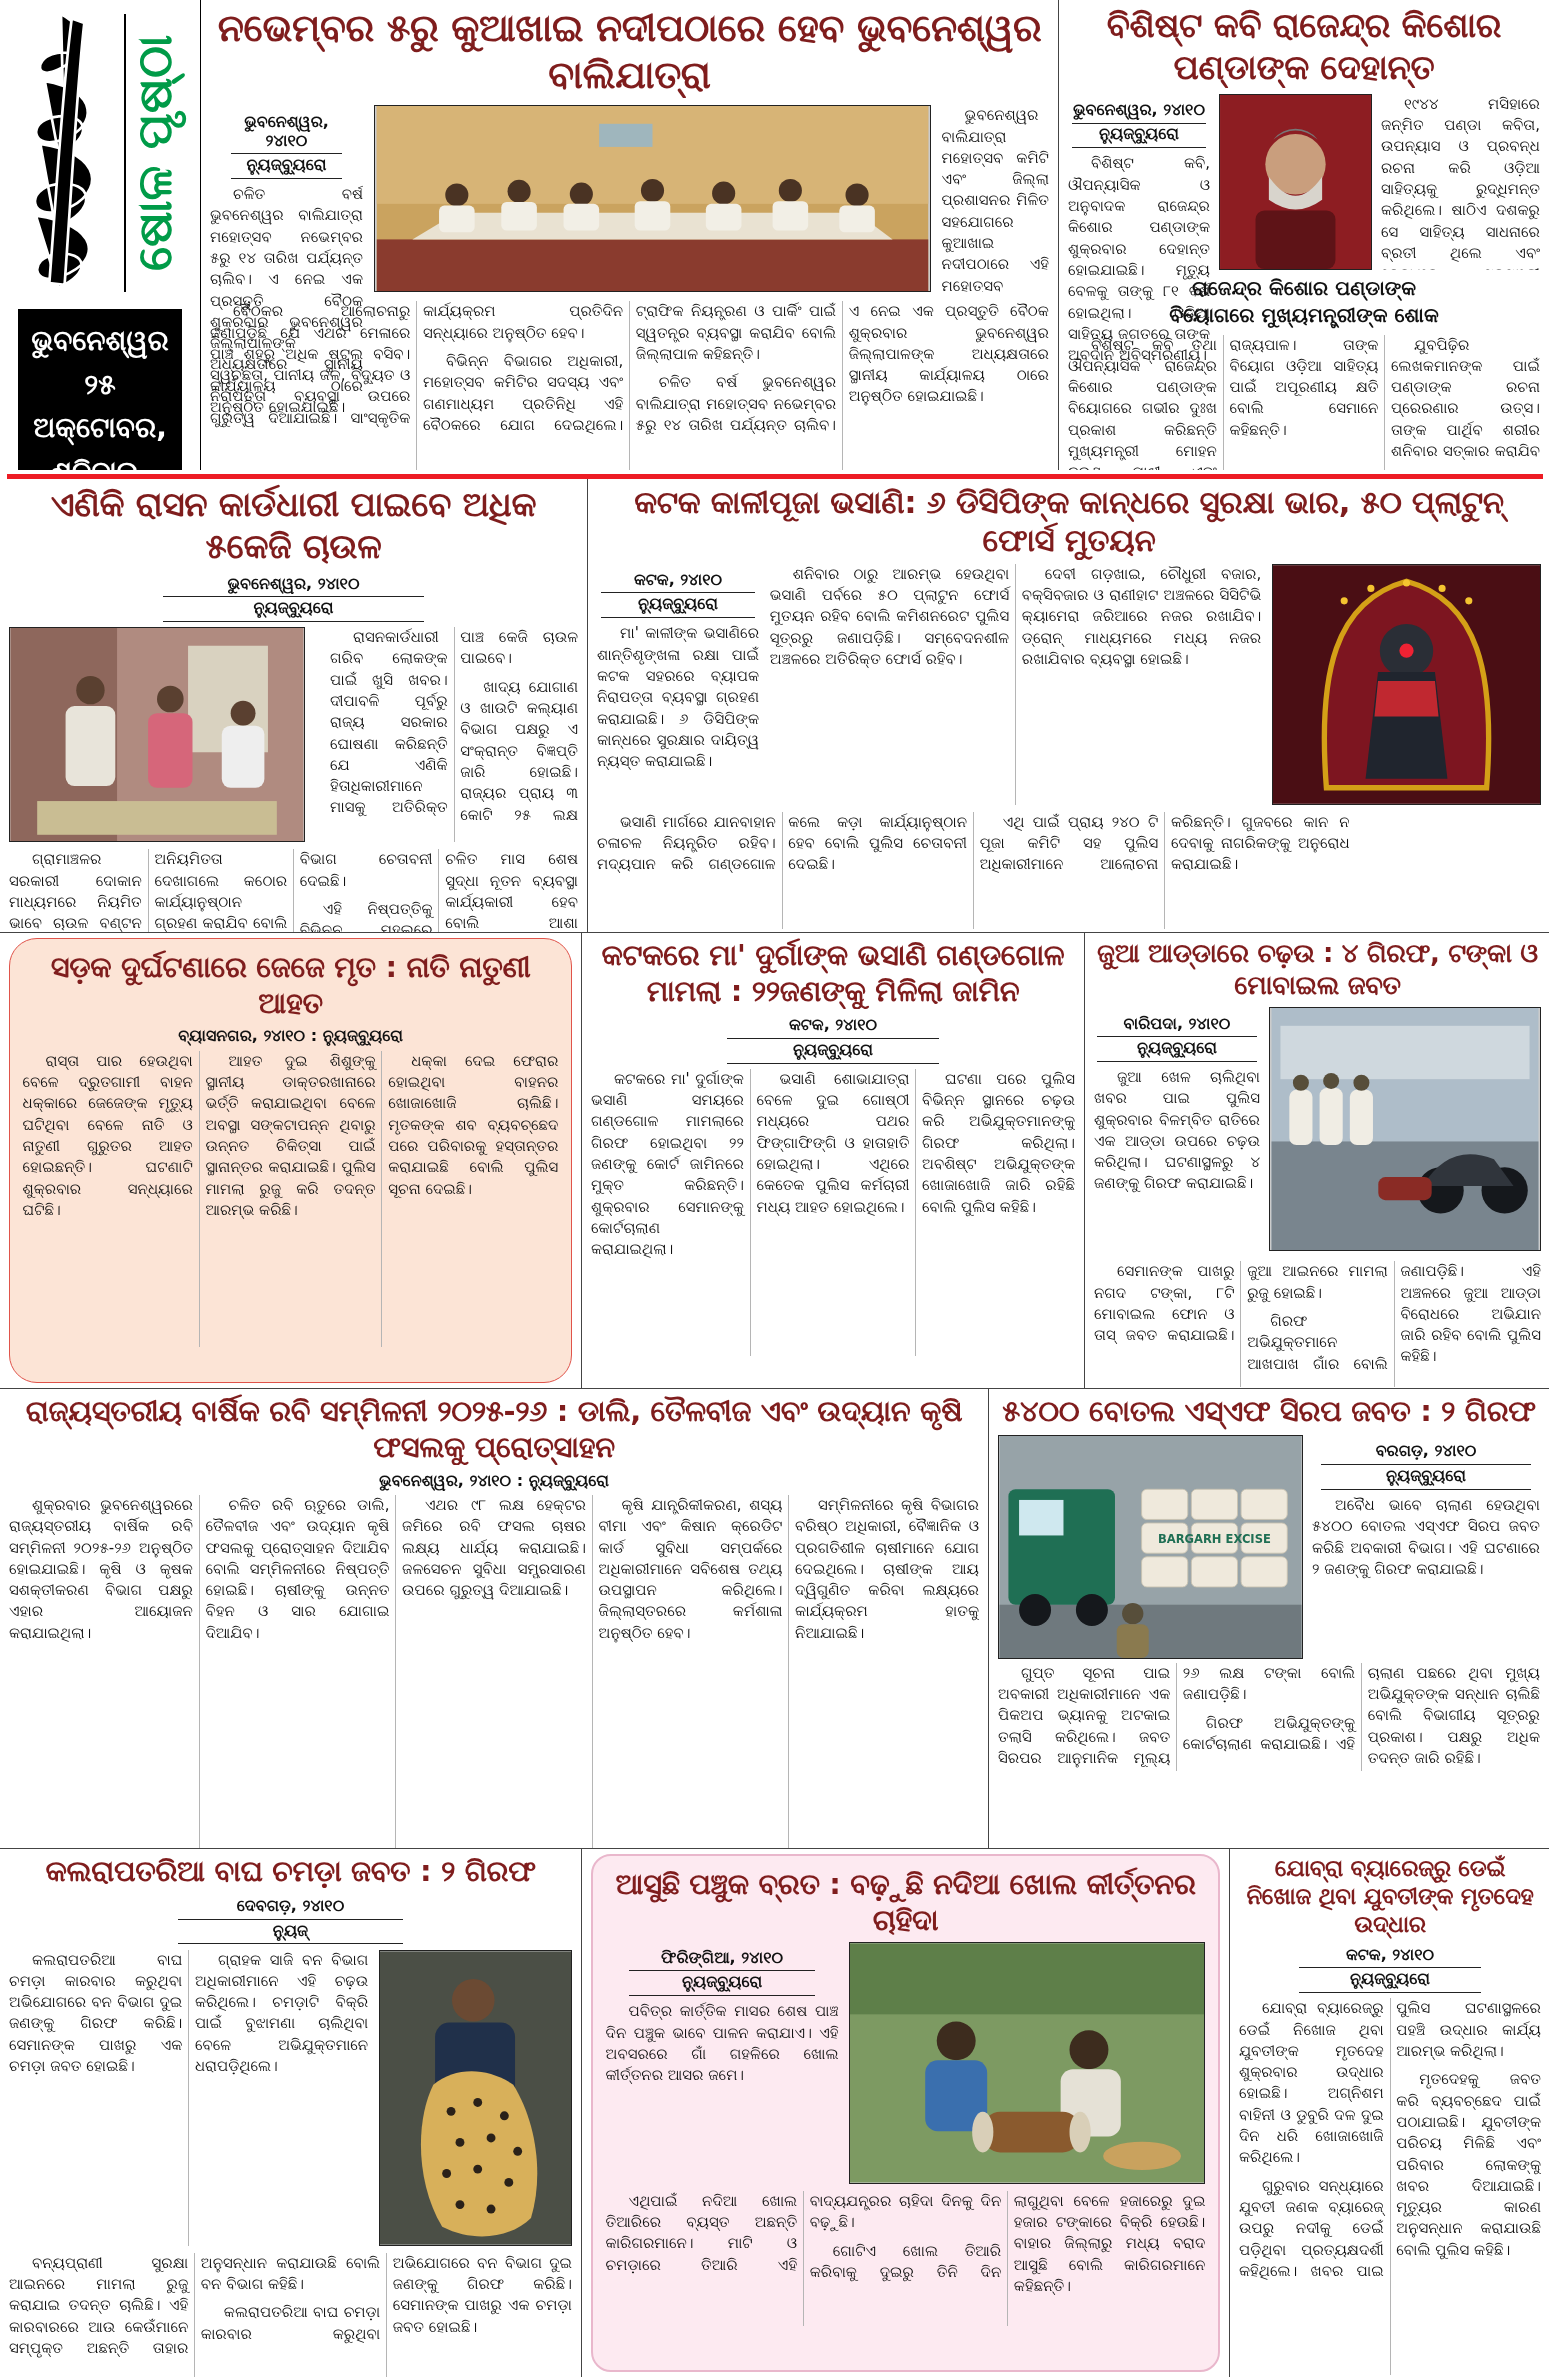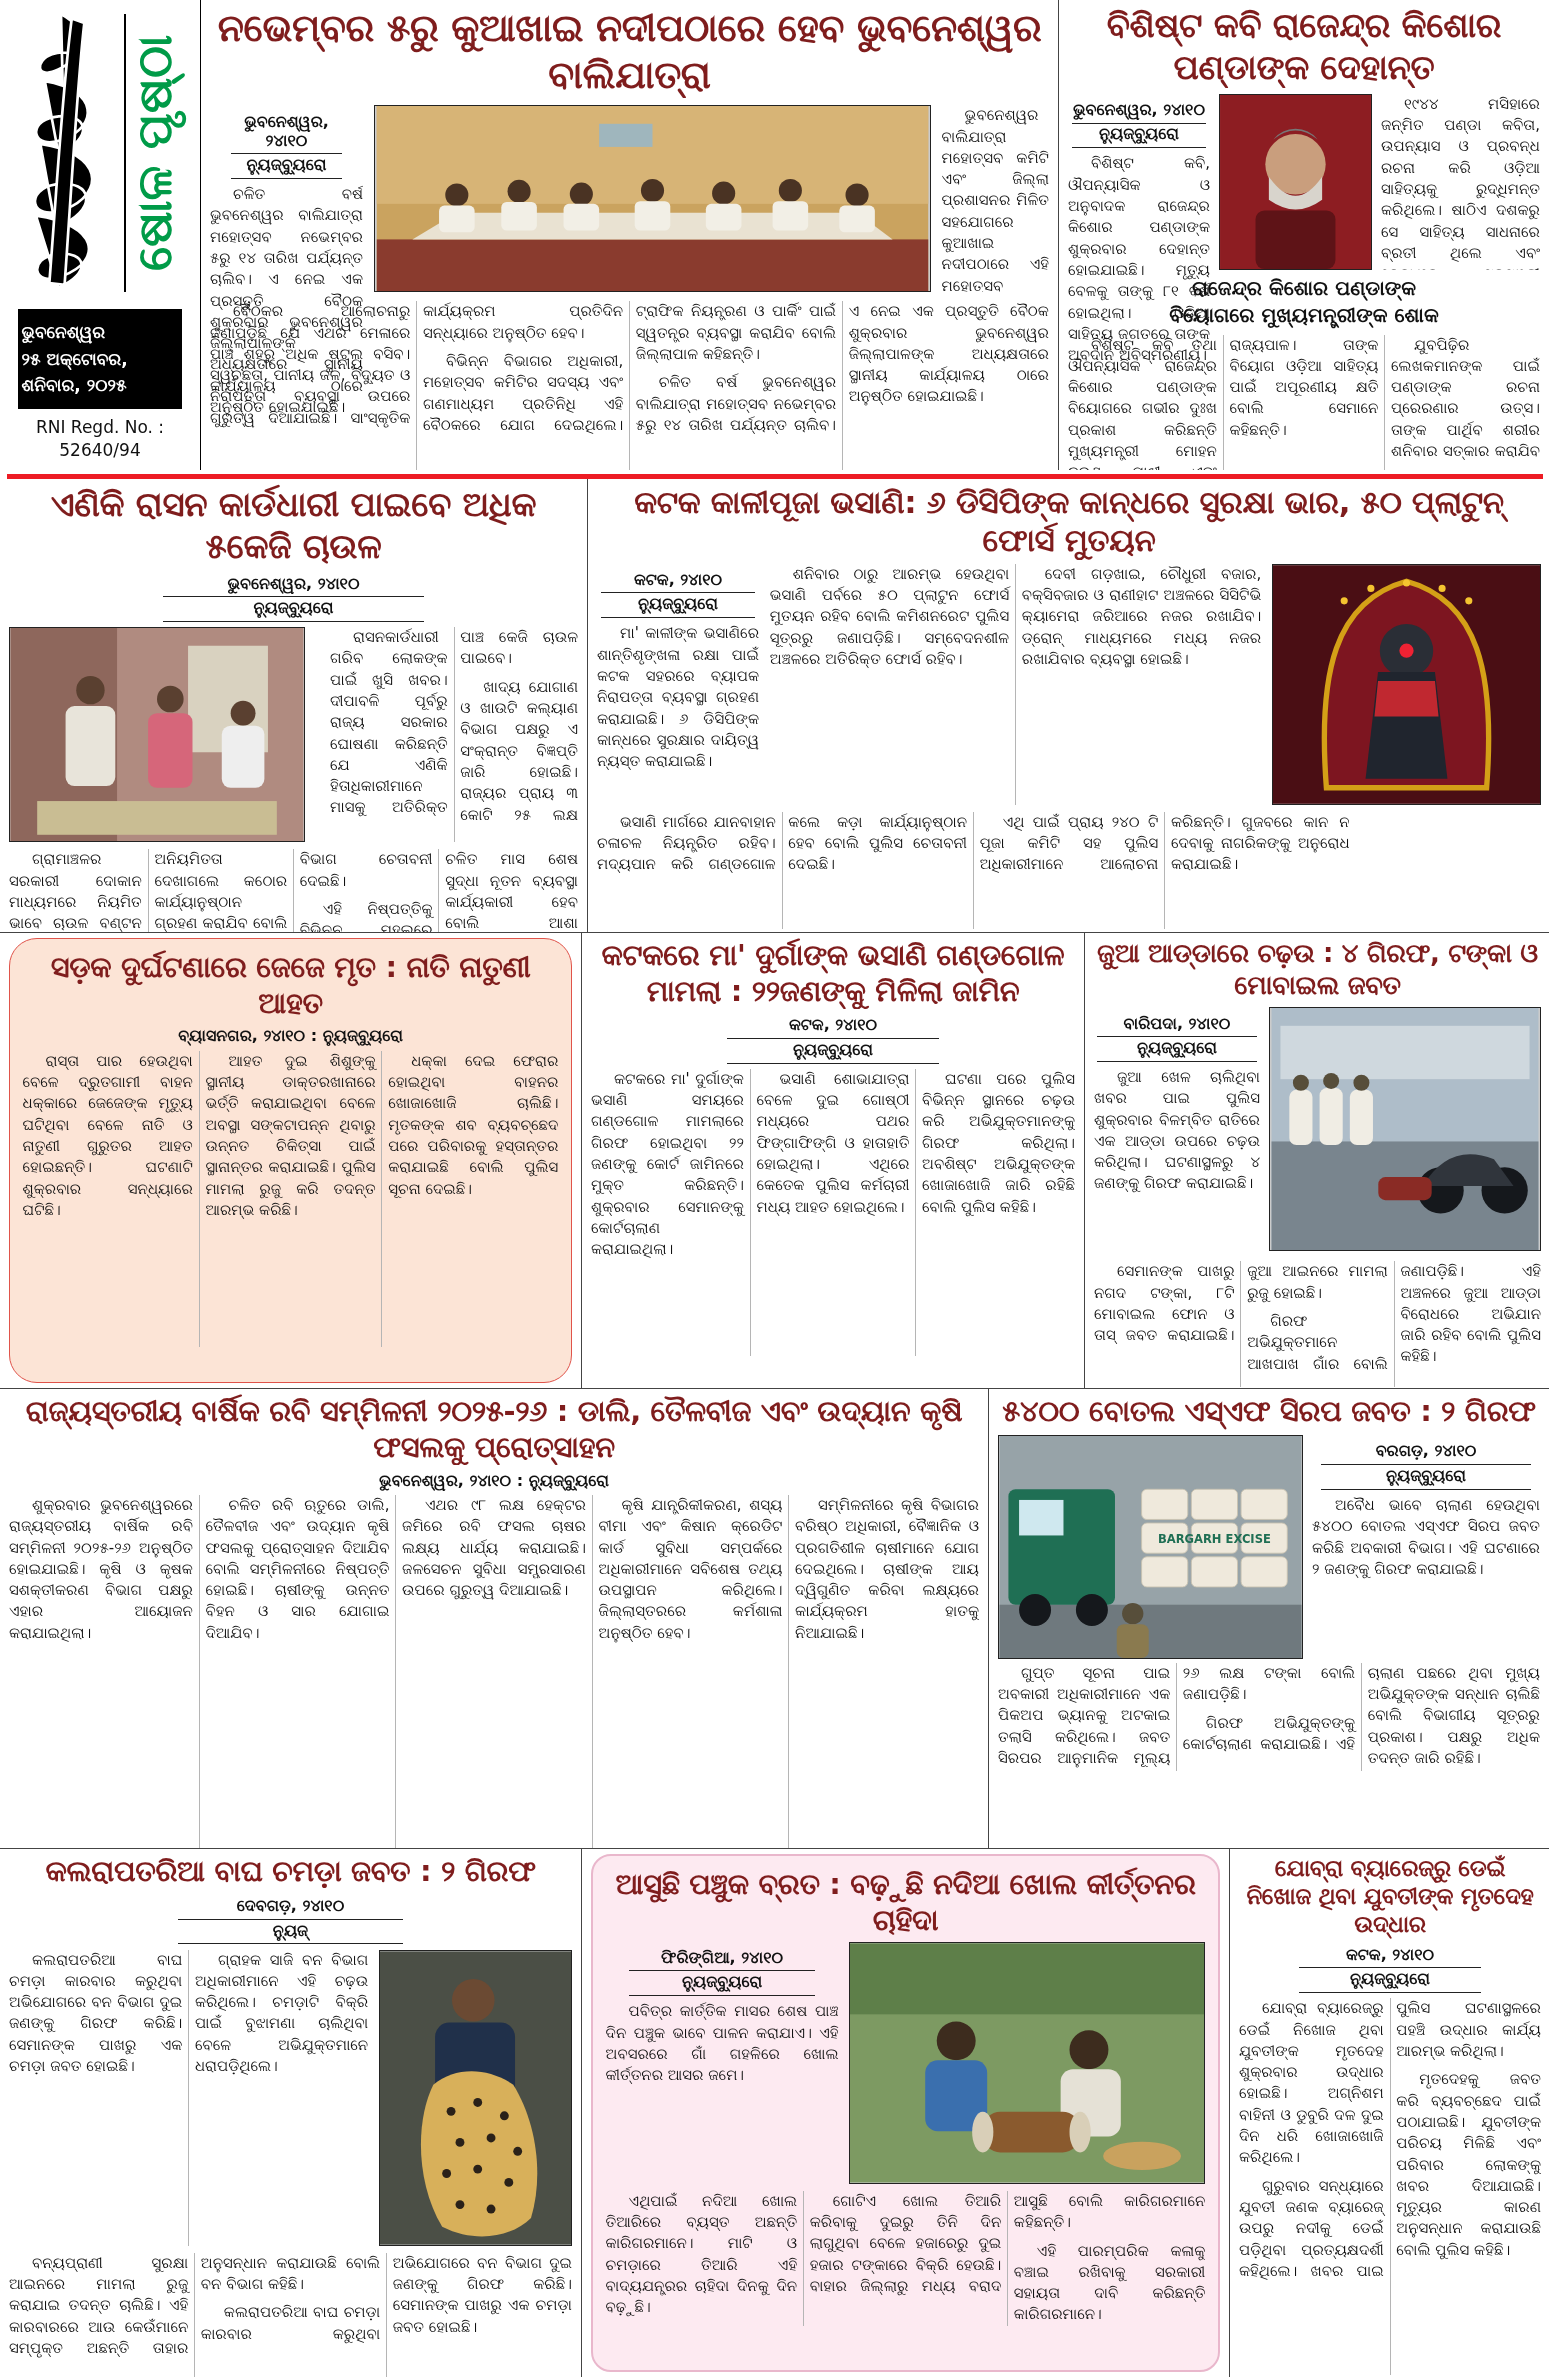--- a/index.html
+++ b/index.html
@@ -40,22 +40,22 @@
   
   .row1 { grid-template-columns: 201px 858px 490px; height: 479px; padding-bottom: 9px; }
   .mast { display: flex; flex-direction: column; border-right: 1.8px solid #000; }
   .mast-top { display: flex; height: 296px; }
   .logo-wrap { width: 113px; height: 100%; }
   .mast-div { width: 2.7px; background: #000; margin: 9px 3.6px 9px 1.8px; }
   .pages-vert {
     flex: 1; writing-mode: vertical-rl; transform: rotate(180deg);
     color: #009b48; font-weight: 700; font-size: 48px; text-align: center; line-height: 1;
   }
-  .datebox { background: #000; color: #fff; font-weight: 700; font-size: 17px;
-    margin: 7.2px 9px 3.6px; padding: 10.8px 3.6px; line-height: 1.55; }
+  .datebox { background: #000; color: #fff; font-weight: 700; font-size: 28px;
+    text-align: center; margin: 7.2px 9px 3.6px; padding: 10.8px 3.6px; line-height: 1.55; }
   .rni { text-align: center; font-size: 17px; line-height: 1.35; margin-top: 3.6px; }
   .red-rule { position: absolute; left: 7.2px; right: 7.2px; bottom: 0; height: 5.4px; background: #ed1c24; }
 
   .a1-top { display: flex; gap: 10.8px; margin-top: 7.2px; height: 187px; }
   .a1-left { width: 153px; }
   .a1-right { flex: 1; }
   .a1-bottom { height: 187px; margin-top: 9px; }
 
   .a2-top { display: flex; gap: 9px; margin-top: 5.4px; height: 176px; }
   .a2-left { width: 142px; }
@@ -486,21 +486,20 @@
               <rect x="150" y="190" width="110" height="46" rx="20" fill="#8a5a2e"></rect>
               <ellipse cx="150" cy="213" rx="12" ry="23" fill="#d9cfb8"></ellipse>
               <ellipse cx="260" cy="213" rx="12" ry="23" fill="#d9cfb8"></ellipse>
               <ellipse cx="330" cy="240" rx="44" ry="16" fill="#c9a25e"></ellipse>
             </svg>
           </div>
         </div>
         <div class="r5c-bottom txt cols3">
           <p>ଏଥିପାଇଁ ନଦିଆ ଖୋଲ ତିଆରିରେ ବ୍ୟସ୍ତ ଅଛନ୍ତି କାରିଗରମାନେ। ମାଟି ଓ ଚମଡ଼ାରେ ତିଆରି ଏହି ବାଦ୍ୟଯନ୍ତ୍ରର ଚାହିଦା ଦିନକୁ ଦିନ ବଢ଼ୁଛି।</p>
           <p>ଗୋଟିଏ ଖୋଲ ତିଆରି କରିବାକୁ ଦୁଇରୁ ତିନି ଦିନ ଲାଗୁଥିବା ବେଳେ ହଜାରେରୁ ଦୁଇ ହଜାର ଟଙ୍କାରେ ବିକ୍ରି ହେଉଛି। ବାହାର ଜିଲ୍ଲାରୁ ମଧ୍ୟ ବରାଦ ଆସୁଛି ବୋଲି କାରିଗରମାନେ କହିଛନ୍ତି।</p>
-          <p>ଏହି ପାରମ୍ପରିକ କଳାକୁ ବଞ୍ଚାଇ ରଖିବାକୁ ସରକାରୀ ସହାୟତା ଦାବି କରିଛନ୍ତି କାରିଗରମାନେ।</p>
         </div>
       </div>
     </div>
 
     <div class="cell">
       <div class="hl hl-sm">ଯୋବ୍ରା ବ୍ୟାରେଜ୍‌ରୁ ଡେଇଁ ନିଖୋଜ ଥିବା ଯୁବତୀଙ୍କ ମୃତଦେହ ଉଦ୍ଧାର</div>
       <div class="byline" style="width:60%">
         <div class="bl">କଟକ, ୨୪ା୧୦</div>
         <div class="bl">ନ୍ୟୁଜ୍‌ବ୍ୟୁରୋ</div>
       </div>

